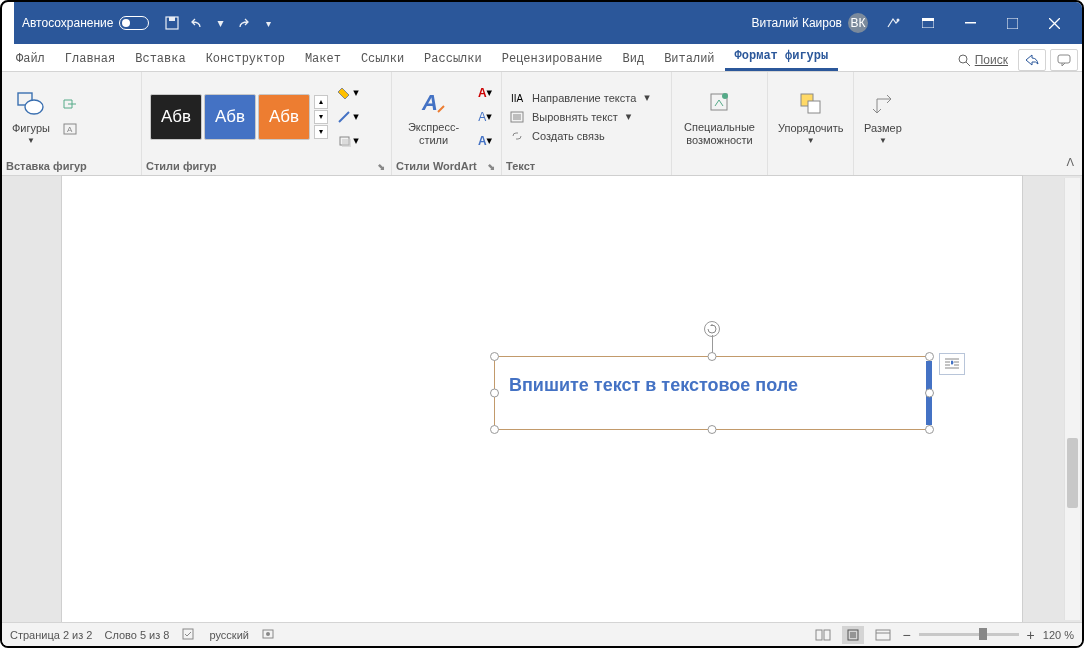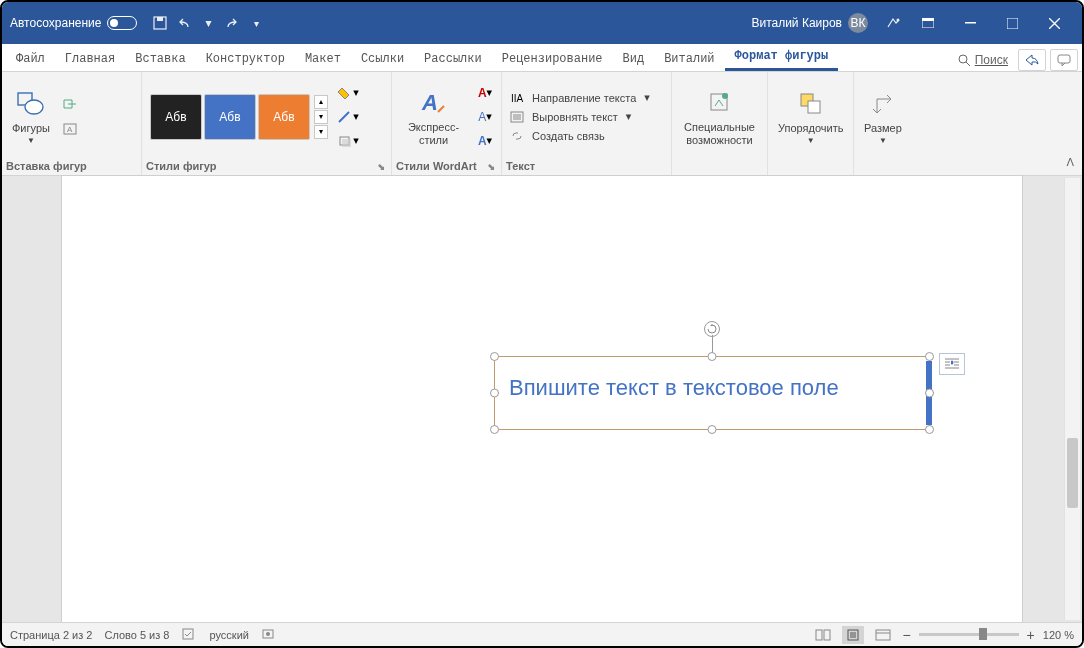--- a/index.html
+++ b/index.html
@@ -1,18 +1,18 @@
 <!DOCTYPE html>
 <html><head>
 <meta charset="utf-8">
 <style>
 * { box-sizing: border-box; margin: 0; padding: 0; font-family: 'Segoe UI', Tahoma, sans-serif; }
 body { background: #fff; width: 1084px; height: 648px; overflow: hidden; position: relative; border: 2px solid #000; border-radius: 8px; }
 
-.titlebar { height: 42px; background: #2b579a; display: flex; align-items: center; padding: 0 8px; color: #fff; font-size: 12px; }
+.titlebar { height: 42px; background: #2b579a; display: flex; align-items: center; padding: 0 8px; color: #fff; font-size: 12px; margin-left: 12px; }
 .titlebar .autosave { display: flex; align-items: center; gap: 6px; }
 .toggle { width: 30px; height: 14px; border: 1px solid #fff; border-radius: 7px; display: inline-flex; align-items: center; padding: 0 2px; }
 .toggle-dot { width: 8px; height: 8px; border-radius: 50%; background: #fff; }
 .qat { display: flex; gap: 8px; margin-left: 14px; align-items: center; }
 .qat-btn { width: 18px; height: 18px; display: flex; align-items: center; justify-content: center; opacity: 0.9; }
 .title-spacer { flex: 1; }
 .user { display: flex; align-items: center; gap: 6px; margin-right: 10px; }
 .avatar { width: 20px; height: 20px; border-radius: 50%; background: #7b8a9c; display: flex; align-items: center; justify-content: center; font-size: 12px; color: #fff; }
 .winbtns { display: flex; gap: 2px; }
 .winbtn { width: 40px; height: 30px; display: flex; align-items: center; justify-content: center; }
@@ -27,33 +27,33 @@
 .ribbon { height: 104px; background: #f3f3f3; border-bottom: 1px solid #d4d4d4; display: flex; position: relative; }
 .group { border-right: 1px solid #e1e1e1; display: flex; flex-direction: column; padding: 3px 4px 0; position: relative; }
 .group-content { flex: 1; display: flex; align-items: center; gap: 2px; }
 .group-label { font-size: 11px; color: #666; text-align: left; padding: 2px 0 3px; position: relative; font-weight: bold; }
 .group-label .launcher { position: absolute; right: 2px; bottom: 3px; font-size: 9px; color: #888; }
 .bigbtn { display: flex; flex-direction: column; align-items: center; justify-content: center; padding: 2px 6px; font-size: 11px; color: #444; gap: 2px; cursor: pointer; }
 .bigbtn .ico { width: 32px; height: 32px; display: flex; align-items: center; justify-content: center; }
 .smallgrid { display: flex; flex-direction: column; gap: 2px; }
 .sbtn { width: 24px; height: 22px; border: 1px solid transparent; display: flex; align-items: center; justify-content: center; font-size: 11px; }
 .gallery { display: flex; gap: 2px; align-items: center; }
-.swatch { width: 52px; height: 46px; border: 1px solid #c8c8c8; display: flex; align-items: center; justify-content: center; font-size: 12px; color: #fff; border-radius: 2px; }
+.swatch { width: 52px; height: 46px; border: 1px solid #c8c8c8; display: flex; align-items: center; justify-content: center; font-size: 17px; color: #fff; border-radius: 2px; }
 .gallery-ctrl { display: flex; flex-direction: column; gap: 1px; margin-left: 2px; }
 .gctrl { width: 14px; height: 14px; border: 1px solid #c8c8c8; background: #fff; font-size: 8px; display: flex; align-items: center; justify-content: center; }
 .txt-row { display: flex; align-items: center; gap: 8px; font-size: 11px; color: #444; padding: 1px 4px; }
 .collapse-chevron { position: absolute; right: 8px; bottom: 6px; font-size: 11px; color: #666; }
 
 .docarea { position: absolute; top: 174px; left: 0; right: 0; bottom: 24px; background: #e6e6e6; display: flex; }
 .page { background: #fff; margin: 0 auto; width: 960px; height: 100%; box-shadow: 0 0 0 1px #cfcfcf; position: relative; }
 .vscroll { position: absolute; right: 2px; top: 2px; bottom: 2px; width: 16px; background: #f3f3f3; border-left: 1px solid #e1e1e1; }
 .vscroll .thumb { position: absolute; left: 2px; right: 2px; top: 260px; height: 70px; background: #c8c8c8; border-radius: 2px; }
 
 .textbox { position: absolute; left: 432px; top: 180px; width: 436px; height: 74px; border: 1.5px solid #c29a6b; background: #fff; }
-.textbox .content { padding: 18px 14px; font-size: 22px; color: #4472c4; }
+.textbox .content { padding: 18px 14px; font-size: 18px; color: #4472c4; font-weight: bold; }
 .handle { width: 9px; height: 9px; background: #fff; border: 1.5px solid #999; border-radius: 50%; position: absolute; }
 .h-tl { top: -5px; left: -5px; } .h-tr { top: -5px; right: -5px; }
 .h-bl { bottom: -5px; left: -5px; } .h-br { bottom: -5px; right: -5px; }
 .h-t { top: -5px; left: 50%; transform: translateX(-50%); }
 .h-b { bottom: -5px; left: 50%; transform: translateX(-50%); }
 .h-l { left: -5px; top: 50%; transform: translateY(-50%); }
 .h-r { right: -5px; top: 50%; transform: translateY(-50%); }
 .rotate { position: absolute; top: -36px; left: 50%; transform: translateX(-50%); width: 16px; height: 16px; border: 1.5px solid #999; border-radius: 50%; display: flex; align-items: center; justify-content: center; background: #fff; }
 .rotate-line { position: absolute; top: -22px; left: 50%; width: 1px; height: 18px; background: #999; }
 .cursor-bar { position: absolute; right: -3px; top: 4px; bottom: 4px; width: 6px; background: #4472c4; }

